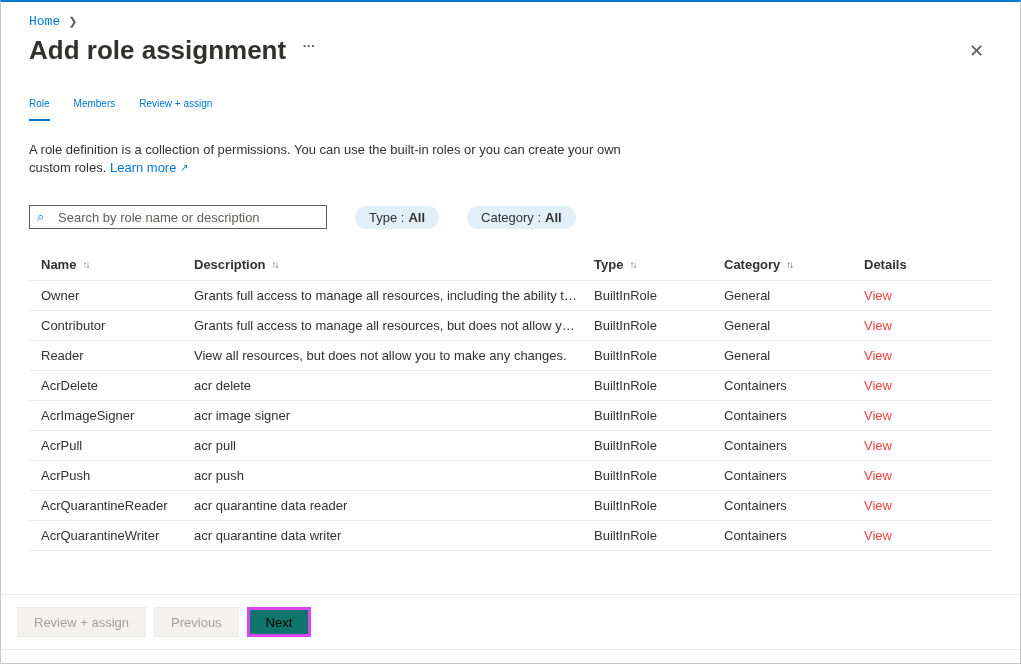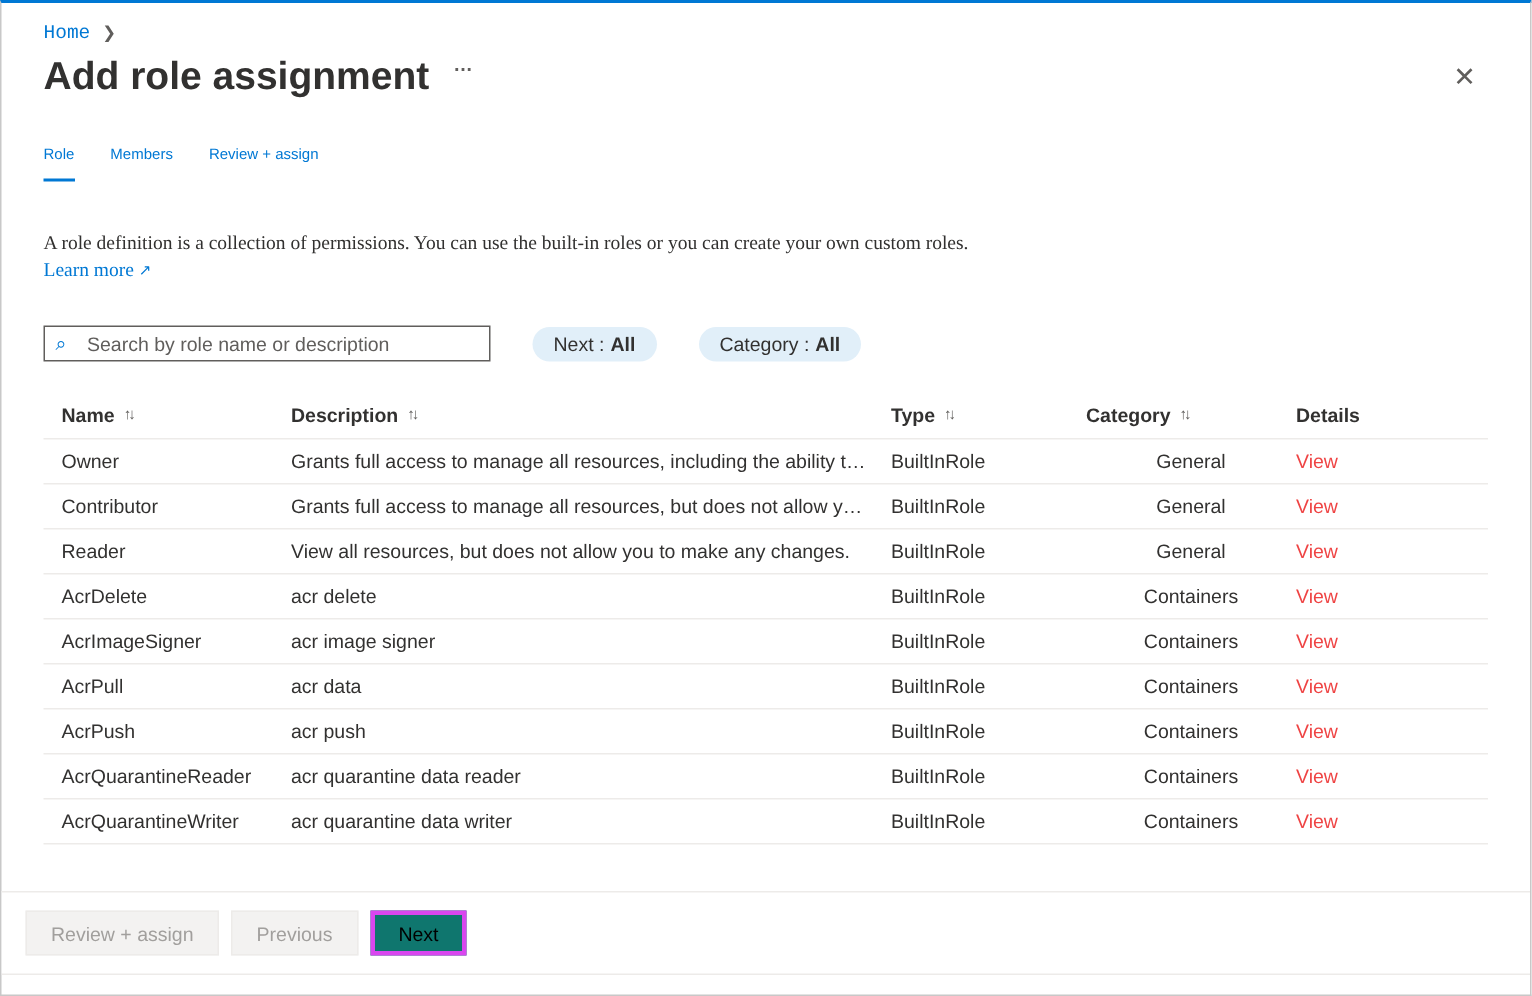--- a/index.html
+++ b/index.html
@@ -29,21 +29,21 @@
   .breadcrumb a { color: #0078d4; text-decoration: none; font-family: Liberation Mono, monospace; }
   .chevron { color: #605e5c; font-size: 11px; }
   .title-row { display: flex; align-items: center; justify-content: space-between; margin-top: 6px; }
   .title-left { display: flex; align-items: flex-start; gap: 16px; }
   h1 { font-size: 26px; font-weight: 600; color: #323130; }
   .more-dots { color: #605e5c; letter-spacing: 1px; font-weight: 600; cursor: pointer; }
   .close-btn { font-size: 18px; color: #605e5c; background: none; border: none; cursor: pointer; padding: 4px 8px; line-height: 1; }
   .tabs { display: flex; gap: 24px; margin-top: 32px; border-bottom: none; }
   .tab { padding: 0 0 10px 0; cursor: pointer; color: #0078d4; font-size: 10px; }
   .tab.active { border-bottom: 2px solid #0078d4; font-weight: 400; }
-  .description { margin-top: 32px; font-size: 13px; color: #323130; max-width: 630px; line-height: 1.4; font-family: Liberation Serif, serif; }
+  .description { margin-top: 20px; font-size: 13px; color: #323130; max-width: 630px; line-height: 1.4; }
   .learn-more { color: #0078d4; text-decoration: none; }
   .ext-icon { font-size: 10px; vertical-align: 1px; }
   .filter-row { display: flex; align-items: center; gap: 28px; margin-top: 28px; }
   .search-box { position: relative; width: 298px; }
   .search-box input {
     width: 100%; height: 24px; padding: 2px 8px 2px 28px;
     border: 1px solid #605e5c; font-size: 13px; color: #323130;
     outline: none;
   }
   .search-box input::placeholder { color: #605e5c; }
@@ -58,21 +58,21 @@
   .th-row, .tr {
     display: flex; align-items: center; border-bottom: 1px solid #edebe9;
   }
   .th-row { padding: 8px 0; font-weight: 600; font-size: 13px; border-bottom: 1px solid #edebe9; }
   .tr { padding: 7px 0; font-size: 13px; }
   .th { display: flex; align-items: center; gap: 6px; cursor: pointer; }
   .sort-icon { font-size: 10px; color: #605e5c; letter-spacing: -2px; }
   .col-name  { width: 165px; padding-left: 12px; }
   .col-desc  { width: 400px; white-space: nowrap; overflow: hidden; text-overflow: ellipsis; padding-right: 12px;}
   .col-type  { width: 130px; }
-  .col-cat   { width: 140px; text-align: center; }
+  .col-cat   { width: 140px; }
   .col-det   { flex: 1; }
   .view-link { color: #ef4444; cursor: pointer; }
   .footer {
     flex: 0 0 auto;
     border-top: 1px solid #edebe9;
     padding: 12px 16px; display: flex; gap: 8px;
     background: #fff;
   }
   .btn {
     height: 30px; padding: 0 16px; font-size: 13px;
@@ -123,21 +123,21 @@
         <span class="ext-icon">↗</span>
       </a>
     </div>
 
     <div class="filter-row">
       <div class="search-box">
         <span class="search-icon">⌕</span>
         <input type="text" placeholder="Search by role name or description" style="">
       </div>
       <div class="pill">
-        <span>Next :</span>
+        <span>Type :</span>
         <b>All</b>
       </div>
       <div class="pill">
         <span>Category :</span>
         <b>All</b>
       </div>
     </div>
 
     <div class="table">
       <div class="th-row">
@@ -192,21 +192,21 @@
           </div>
           <div class="tr">
             <div class="col-name">AcrImageSigner</div>
             <div class="col-desc">acr image signer</div>
             <div class="col-type">BuiltInRole</div>
             <div class="col-cat">Containers</div>
             <div class="col-det"><span class="view-link">View</span></div>
           </div>
           <div class="tr">
             <div class="col-name">AcrPull</div>
-            <div class="col-desc">acr data</div>
+            <div class="col-desc">acr pull</div>
             <div class="col-type">BuiltInRole</div>
             <div class="col-cat">Containers</div>
             <div class="col-det"><span class="view-link">View</span></div>
           </div>
           <div class="tr">
             <div class="col-name">AcrPush</div>
             <div class="col-desc">acr push</div>
             <div class="col-type">BuiltInRole</div>
             <div class="col-cat">Containers</div>
             <div class="col-det"><span class="view-link">View</span></div>

